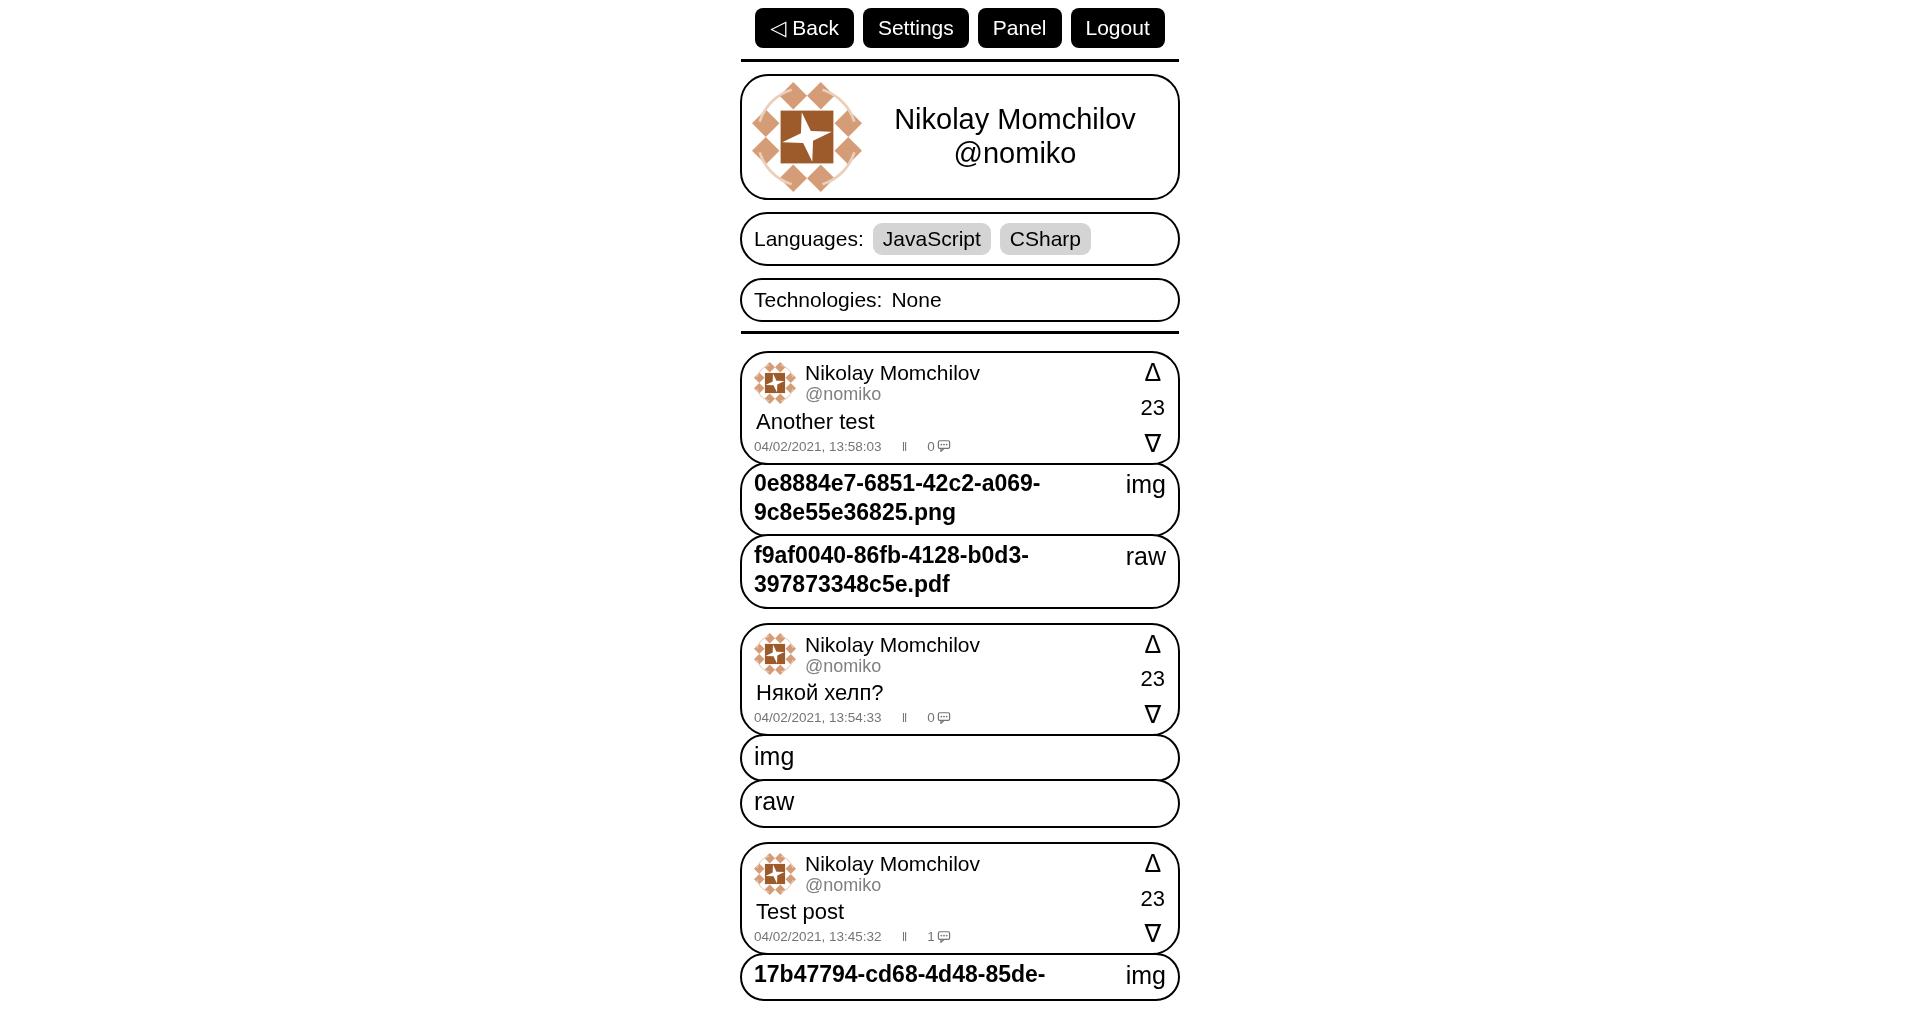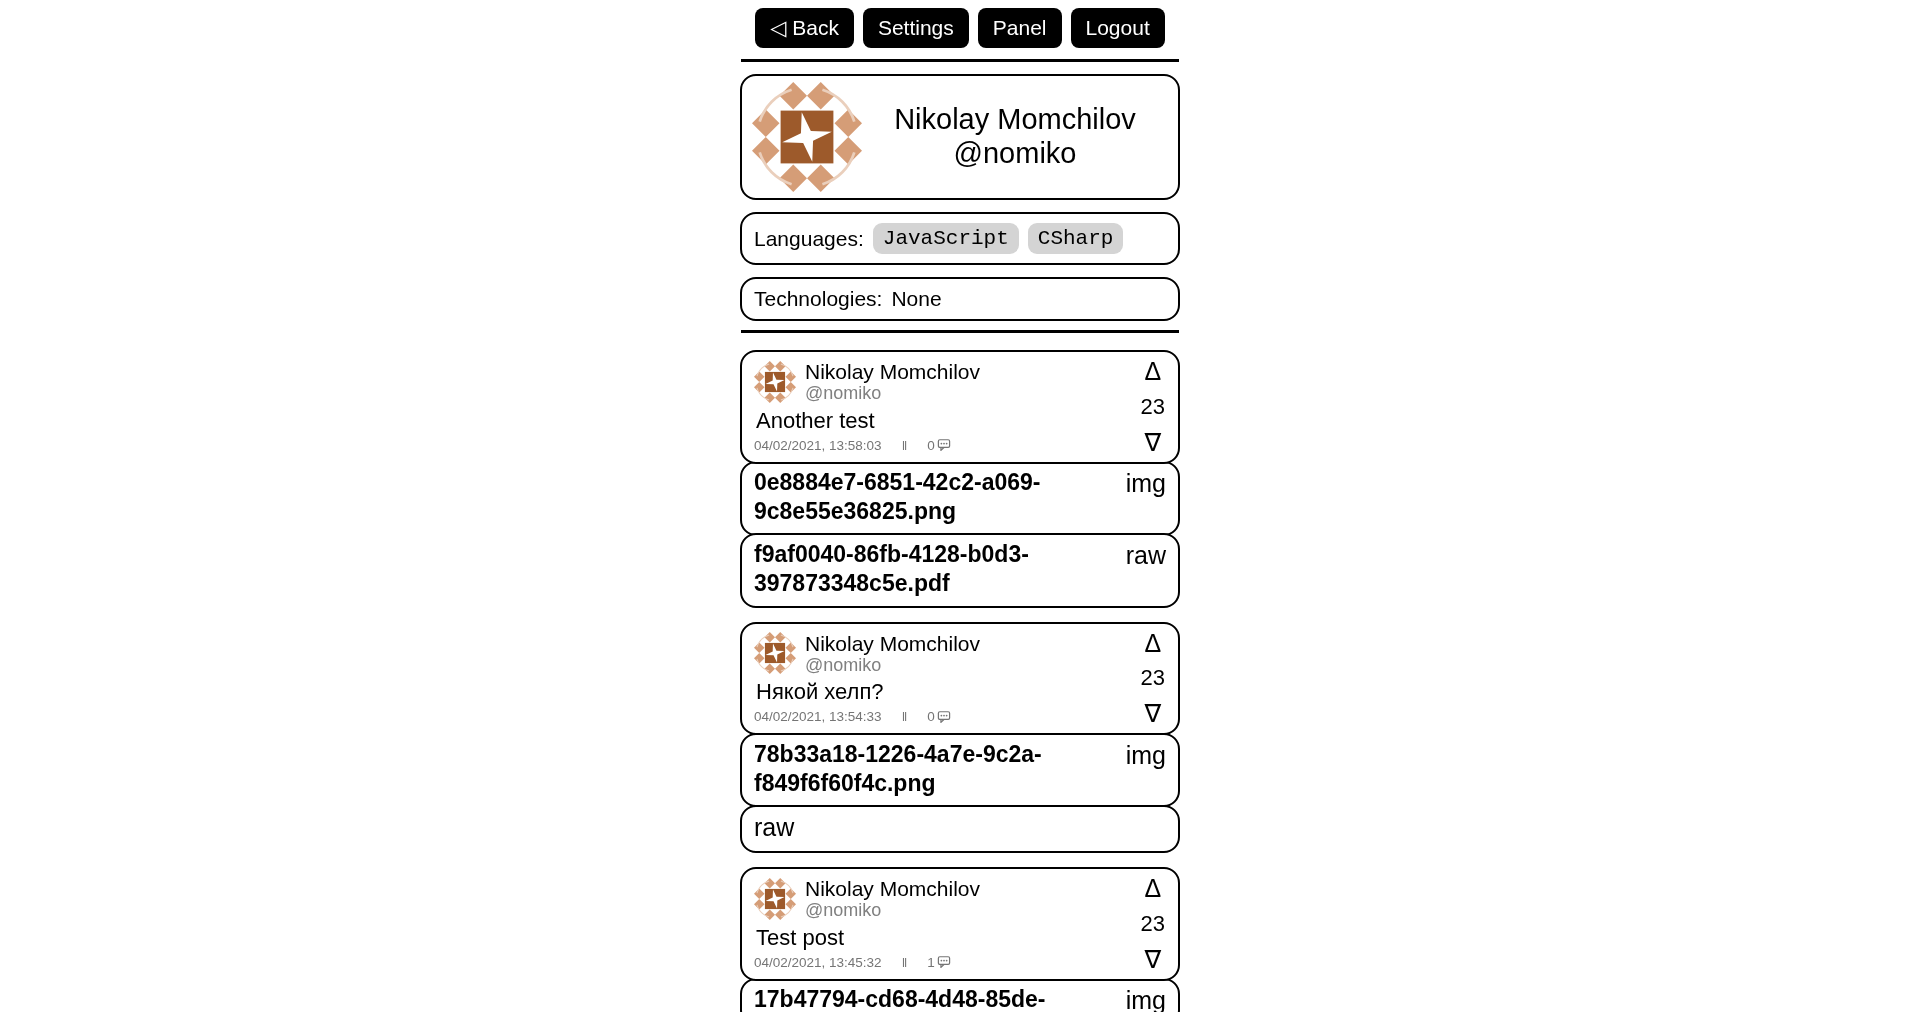--- a/index.html
+++ b/index.html
@@ -12,21 +12,21 @@
   .nav { display: flex; justify-content: center; gap: 9px; padding-top: 8px; }
   .btn {
     background: var(--button-bg); color: var(--button-text);
     border: none; border-radius: 8px; padding: 8px 15px;
     font-size: 21px; font-family: inherit; cursor: pointer; white-space: nowrap;
   }
 
   hr.divider { border: none; border-top: 3px solid var(--border); width: 438px; margin: 11px auto 12px; }
   hr.divider2 { margin: 9px auto 17px; }
 
-  .card { background: #fff; border: 2.6px solid var(--border); border-radius: 16px; }
+  .card { background: #fff; border: 2.6px solid var(--border); border-radius: 28px; }
 
   
   .profile-card { display: flex; align-items: center; padding: 6px 10px; }
   .avatar-lg { width: 110px; height: 110px; flex: 0 0 auto; }
   .profile-name-block { flex: 1; text-align: center; font-size: 29px; line-height: 1.16; }
 
   
   .info-card { margin-top: 12px; display: flex; align-items: center; gap: 9px; padding: 9px 12px; font-size: 21px; }
   .tech-card { padding: 8px 12px; }
   .tag { background: var(--tag-bg); border-radius: 9px; padding: 4px 10px; }
@@ -93,21 +93,21 @@
     <polygon fill="#ffffff" points="45.2,27.5 53.5,44.5 72.5,45.2 55.5,53.5 54.8,72.5 46.5,55.5 27.5,54.8 44.5,46.5"></polygon>
   </svg></span>
     <div class="profile-name-block">
       <div>Nikolay Momchilov</div>
       <div>@nomiko</div>
     </div>
   </div>
 
   <div class="card info-card">
     <span>Languages:</span>
-    <span style="display:flex; gap:9px;font-family:Liberation Mono, monospace;">
+    <span style="display:flex; gap:9px;">
 
     <span class="tag">JavaScript</span>
         <span class="tag">CSharp</span>
       </span>
   </div>
 
   <div class="card info-card tech-card">
     <span>Technologies:</span>
       <span>None</span>
   </div>
@@ -231,21 +231,20 @@
         <div class="vote">
           <button class="vote-arrow">Δ</button>
           <span class="vote-score">23</span>
           <button class="vote-arrow">∇</button>
         </div>
       </div>
 
       <div>
 
       <div class="card attachment">
-          <span class="attachment-name">78b33a18-1226-4a7e-9c2a-f849f6f60f4c.png</span>
           <span class="attachment-kind">img</span>
         </div>
           <div class="card attachment">
           <span class="attachment-kind">raw</span>
         </div>
         </div>
 
     </div>
       <div class="post">
 

